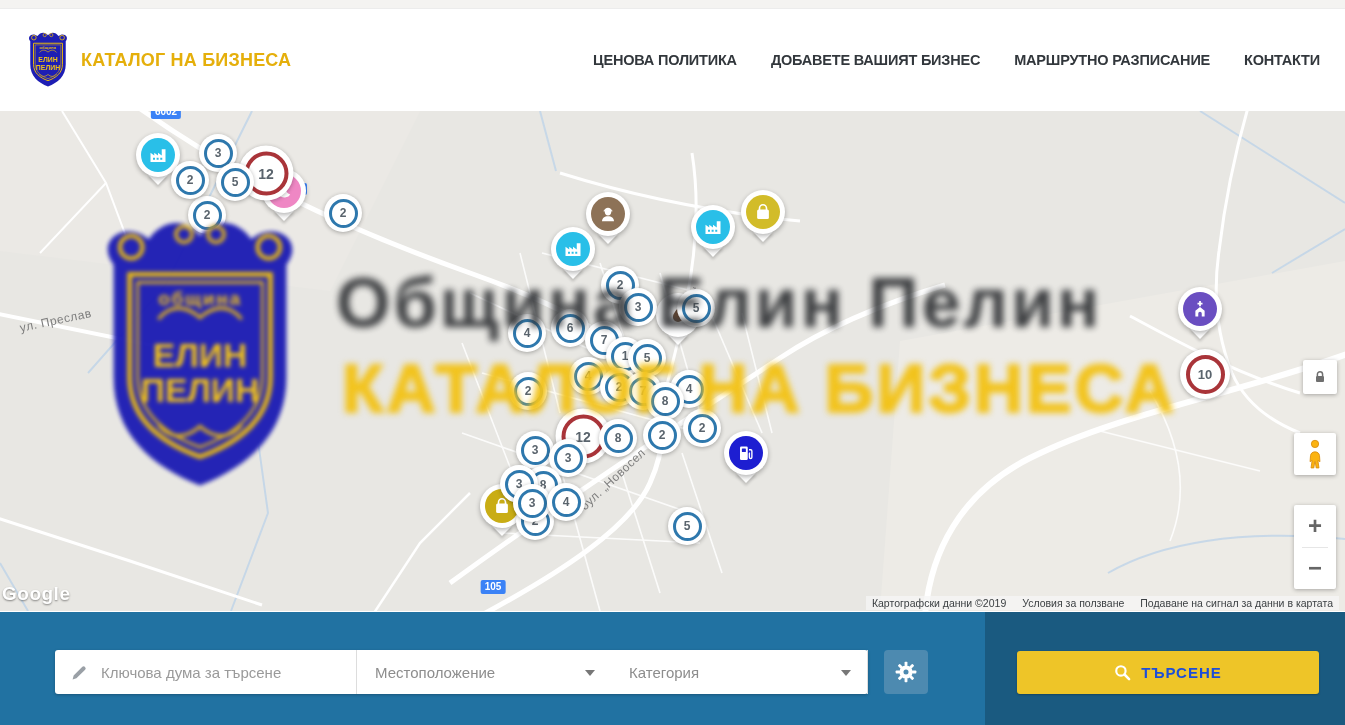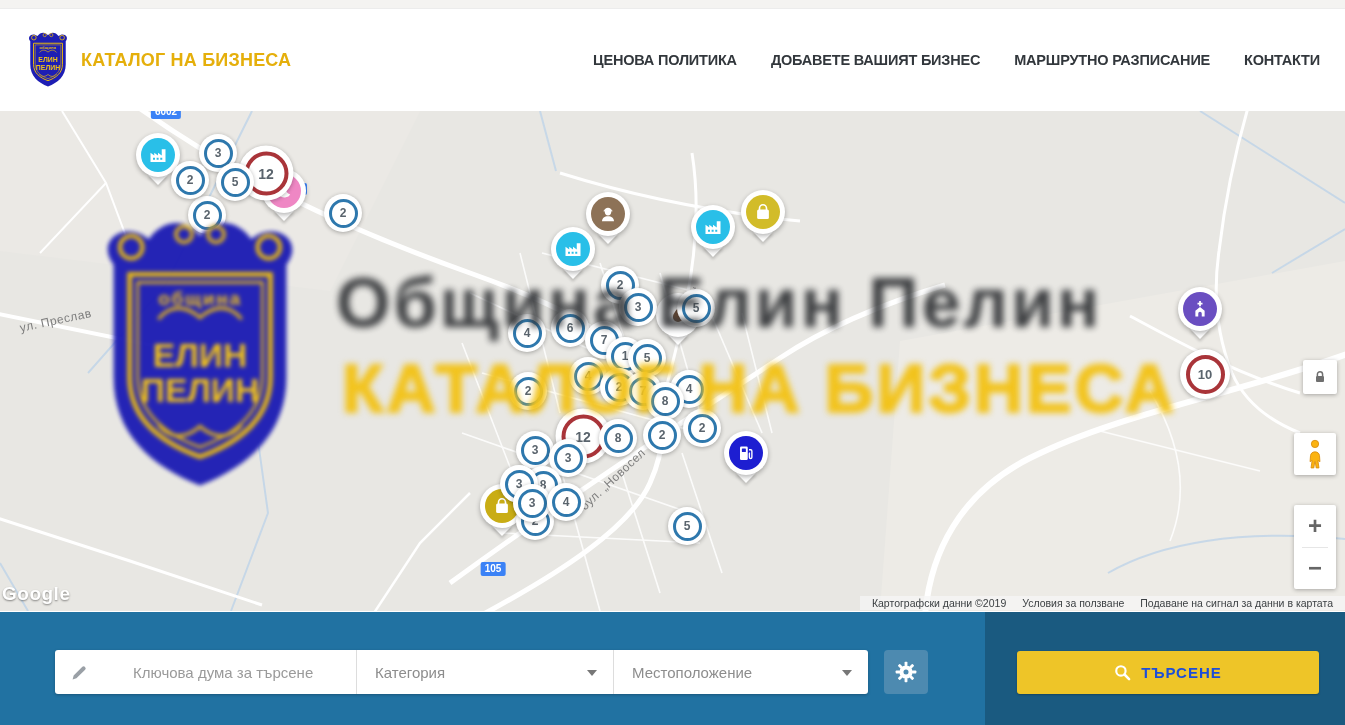--- a/index.html
+++ b/index.html
@@ -51,39 +51,39 @@
   .wm-line1{left:336px;top:152px;font-size:70px;letter-spacing:3px;color:#333538;filter:blur(3.5px);opacity:.95;}
   .wm-line2{left:342px;top:238px;font-size:68px;letter-spacing:3px;color:#f2c31c;filter:blur(3px);-webkit-text-stroke:2px #f2c31c;}
 
   .maptype{position:absolute;left:8px;top:424px;display:flex;z-index:6;box-shadow:0 1px 4px rgba(0,0,0,.3);border-radius:2px;overflow:hidden;}
   .maptype button{border:none;background:#fff;height:38px;padding:0 17px;font-family:"Liberation Sans",sans-serif;font-size:15px;cursor:pointer;}
   .maptype .active{font-weight:bold;color:#111;}
   .maptype .inactive{color:#6b6b6b;border-left:1px solid #ececec;}
 
   .google-logo{position:absolute;left:2px;top:472px;z-index:6;color:#fff;font-size:19px;font-weight:bold;letter-spacing:.5px;
     text-shadow:0 1px 2px rgba(0,0,0,.45);cursor:pointer;}
-  .attribution{position:absolute;right:0;top:485px;z-index:6;display:flex;gap:16px;font-size:10.5px;color:#3c4043;
-    background:rgba(245,245,245,.75);padding:1px 12px;}
+  .attribution{position:absolute;right:6px;top:485px;z-index:6;display:flex;gap:16px;font-size:10.5px;color:#3c4043;
+    background:rgba(245,245,245,.75);padding:1px 6px;}
   .attribution a{color:#3c4043;text-decoration:none;cursor:pointer;}
 
   .ctl{position:absolute;z-index:6;background:#fff;box-shadow:0 1px 4px rgba(0,0,0,.3);border-radius:2px;border:none;cursor:pointer;}
   .lock-btn{left:1303px;top:249px;width:34px;height:34px;display:flex;align-items:center;justify-content:center;}
   .pegman-btn{left:1294px;top:322px;width:42px;height:42px;display:flex;align-items:center;justify-content:center;}
   .zoomctl{position:absolute;left:1294px;top:394px;width:42px;height:84px;background:#fff;box-shadow:0 1px 4px rgba(0,0,0,.3);
     border-radius:2px;z-index:6;display:flex;flex-direction:column;}
   .zoomctl button{flex:1;border:none;background:none;font-size:24px;font-weight:bold;color:#666;cursor:pointer;line-height:1;}
   .zoomctl .zdiv{height:1px;background:#e6e6e6;margin:0 8px;}
 
   
   .searchbar{position:absolute;left:0;top:612px;width:1345px;height:113px;display:flex;}
   .sb-left{width:985px;background:var(--bar-blue);position:relative;}
   .sb-right{width:360px;background:var(--bar-blue-dark);position:relative;}
   .sb-group{position:absolute;left:55px;top:650px;top:38px;height:44px;width:813px;background:#fff;border-radius:3px;
     display:flex;align-items:stretch;box-shadow:0 1px 3px rgba(0,0,0,.25);}
-  .sb-input-wrap{width:302px;position:relative;display:flex;align-items:center;border-right:1px solid #ddd;padding-left:32px;}
+  .sb-input-wrap{width:302px;position:relative;display:flex;align-items:center;border-right:1px solid #ddd;}
   .sb-input-wrap svg{position:absolute;left:16px;width:17px;height:17px;}
   .sb-input-wrap input{width:100%;height:100%;border:none;outline:none;padding:0 12px 0 46px;font-family:"Liberation Sans",sans-serif;
     font-size:15px;color:#555;background:transparent;border-radius:3px;}
   .sb-input-wrap input::placeholder{color:#9a9a9a;}
   .sb-select{display:flex;align-items:center;padding:0 18px;position:relative;cursor:pointer;}
   .sb-select.cat{width:257px;border-right:1px solid #ddd;}
   .sb-select.loc{width:254px;}
   .sb-select span{font-size:15px;color:#8d8d8d;}
   .caret{position:absolute;right:16px;top:50%;margin-top:-2px;width:0;height:0;border-left:5px solid transparent;
     border-right:5px solid transparent;border-top:6px solid #777;}
@@ -177,21 +177,21 @@
           <path d="M1100,320 L1260,360"></path>
       </g>
     </svg>
 
     <div id="labels-layer">
         <div class="street-label" style="left: 20px; top: 210px; transform: rotate(-12deg); transform-origin: left center;">ул. Преслав</div>
         <div class="street-label" style="left: 582px; top: 390px; transform: rotate(-43deg); transform-origin: left center;">бул. „Новосел</div>
         <div class="street-label" style="left: 694px; top: 186px; transform: rotate(-78deg); transform-origin: left center;">ки“</div>
         <div class="road-badge" style="left: 166px; top: 1px;">6002</div>
         <div class="road-badge" style="left: 301px; top: 78px;"></div>
-        <div class="road-badge" style="left: 493px; top: 458px;">105</div>
+        <div class="road-badge" style="left: 493px; top: 476px;">105</div>
       </div>
     <div id="markers-layer">
         <div class="pin" style="left: 136px; top: 22px;">
           <div class="pin-circle">
             <div class="pin-inner" style="background:#29bfe8">
       <span>
                 <svg viewBox="0 0 16 16">
                   <path fill="#ffffff" fill-rule="evenodd" d="M2 13.5V6.2l3 2.1V6.2l3 2.1V6.2l3 2.1V3.4h3v10.1H2z M4 10.2h1.6v1.6H4z M6.9 10.2h1.6v1.6H6.9z M9.8 10.2h1.6v1.6H9.8z"></path>
                 </svg>
               </span>
@@ -467,26 +467,26 @@
 
   <div class="searchbar">
     <div class="sb-left">
       <div class="sb-group">
         <div class="sb-input-wrap">
           <svg viewBox="0 0 16 16">
             <path d="M1.5 14.5l1-3.6 8.2-8.2a1.6 1.6 0 0 1 2.3 0l.3.3a1.6 1.6 0 0 1 0 2.3l-8.2 8.2z" fill="#9aa0a6"></path>
           </svg>
           <input type="text" placeholder="Ключова дума за търсене" style="">
         </div>
+        <div class="sb-select loc">
+          <span>Местоположение</span>
+          <i class="caret"></i>
+        </div>
         <div class="sb-select cat">
           <span>Категория</span>
-          <i class="caret"></i>
-        </div>
-        <div class="sb-select loc">
-          <span>Местоположение</span>
           <i class="caret"></i>
         </div>
       </div>
       <button class="gear-btn">
         <svg width="22" height="22" viewBox="0 0 20 20">
           <g fill="#ffffff">
             <circle cx="10" cy="10" r="6"></circle>
             <g id="teeth">
               <rect x="8.7" y="0.6" width="2.6" height="4" rx=".7"></rect>
               <rect x="8.7" y="0.6" width="2.6" height="4" rx=".7" transform="rotate(45 10 10)"></rect>

